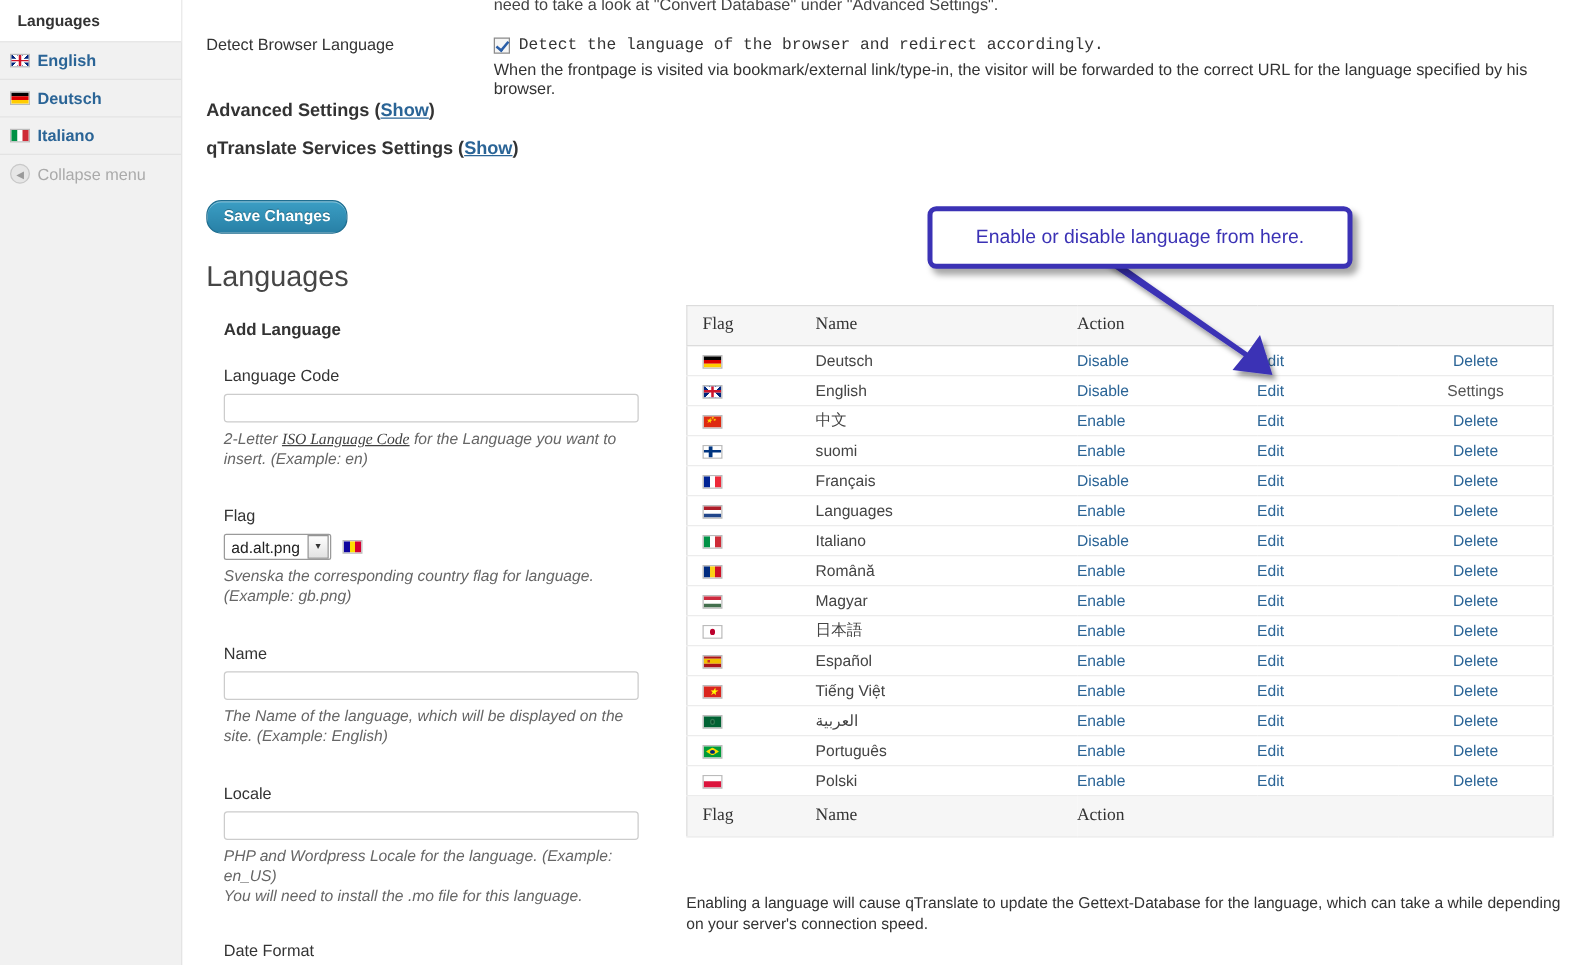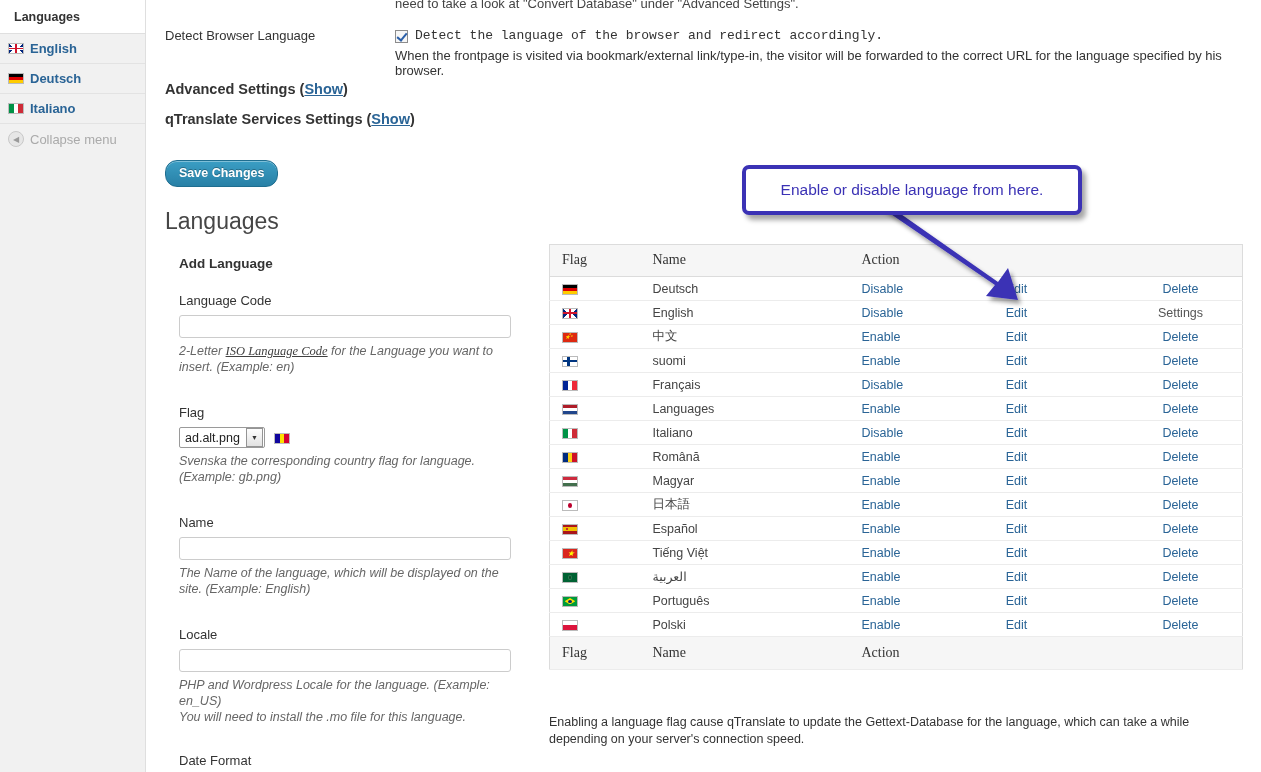--- a/index.html
+++ b/index.html
@@ -454,21 +454,21 @@
         </tbody>
       <tfoot>
         <tr>
           <td class="c-flag">Flag</td>
           <td class="c-name">Name</td>
           <td colspan="3">Action</td>
         </tr>
       </tfoot>
     </table>
 
-    <div class="table-note">Enabling a language flag cause qTranslate to update the Gettext-Database for the language, which can take a while depending on your server's connection speed.</div>
+    <div class="table-note">Enabling a language will cause qTranslate to update the Gettext-Database for the language, which can take a while depending on your server's connection speed.</div>
 
     <svg id="arrowsvg" viewBox="0 0 170 115">
       <defs>
         <filter id="shw" x="-30%" y="-30%" width="180%" height="180%">
           <feDropShadow dx="3" dy="4" stdDeviation="2" flood-color="#000" flood-opacity="0.4"></feDropShadow>
         </filter>
       </defs>
       <g filter="url(#shw)">
         <path d="M 2 2 L 122 86 L 132 72 L 142 104 L 110 100 L 119 89 L 0 8 Z" fill="#3b32b5"></path>
       </g>

